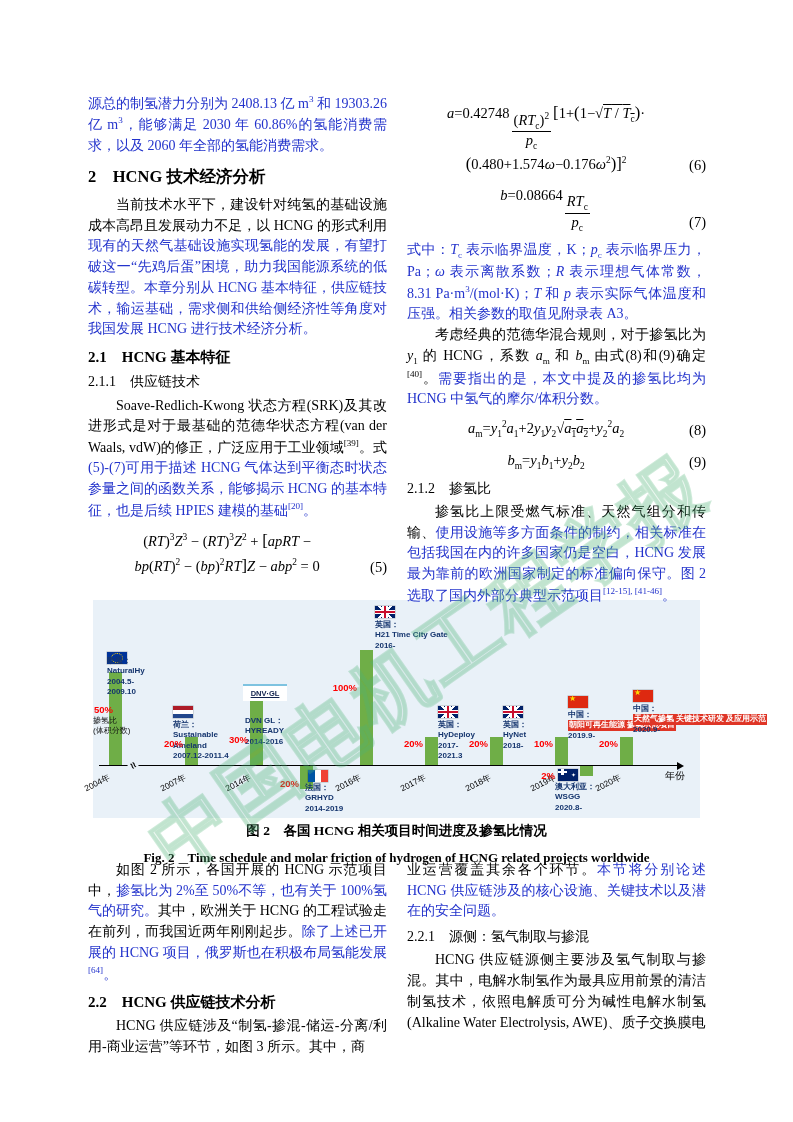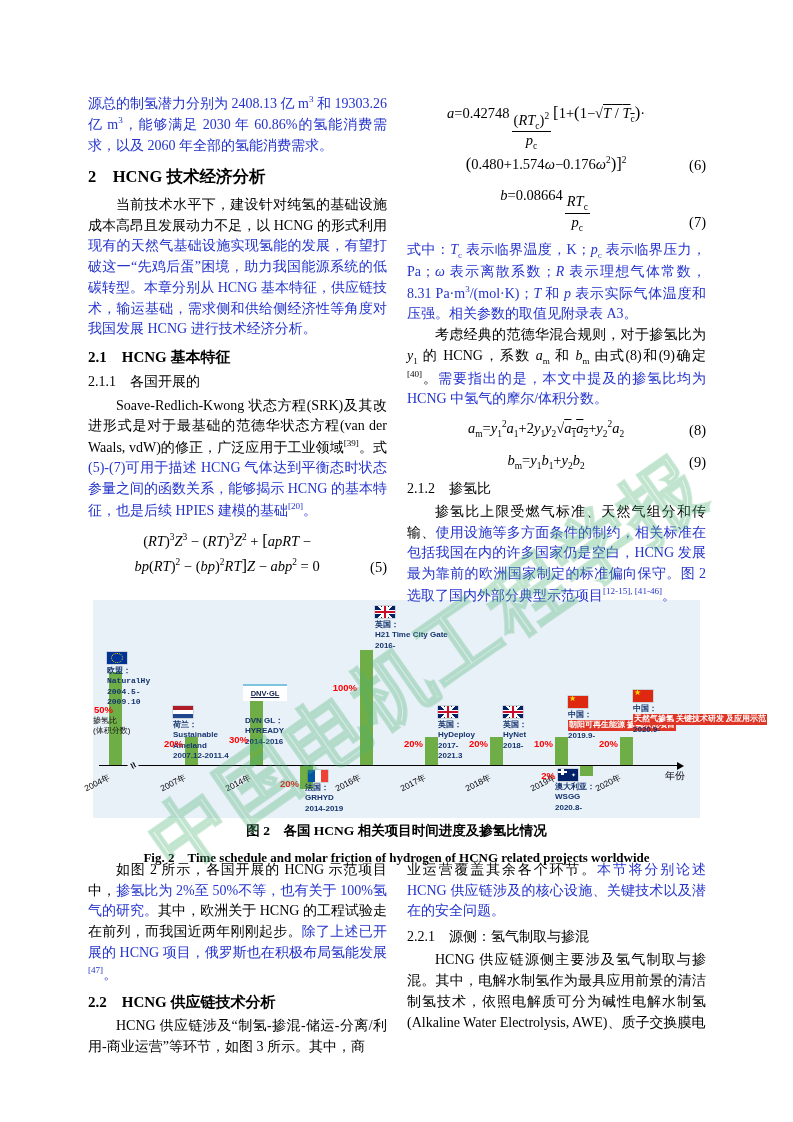--- a/index.html
+++ b/index.html
@@ -76,21 +76,21 @@
 
 <div class="page">
 
   <div class="watermark">中国电机工程学报</div>
 
   <div class="col lt">
     <p class="para noindent"><span class="blue">源总的制氢潜力分别为 2408.13 亿 m</span><sup class="blue">3</sup><span class="blue"> 和 19303.26 亿 m</span><sup class="blue">3</sup><span class="blue">，能够满足 2030 年 60.86%的氢能消费需求，以及 2060 年全部的氢能消费需求。</span></p>
     <h2 class="h-sec">2　HCNG 技术经济分析</h2>
     <p class="para"><span>当前技术水平下，建设针对纯氢的基础设施成本高昂且发展动力不足，以 HCNG 的形式利用</span><span class="blue">现有的天然气基础设施实现氢能的发展，有望打破这一“先鸡后蛋”困境，助力我国能源系统的低碳转型。本章分别从 HCNG 基本特征，供应链技术，输运基础，需求侧和供给侧经济性等角度对我国发展 HCNG 进行技术经济分析。</span></p>
     <h3 class="h-sub">2.1　HCNG 基本特征</h3>
-    <div class="h-sub3">2.1.1　各国开展的</div>
+    <div class="h-sub3">2.1.1　供应链技术</div>
     <p class="para"><span>Soave-Redlich-Kwong 状态方程(SRK)及其改进形式是对于最基础的范德华状态方程(van der Waals, vdW)的修正，广泛应用于工业领域</span><sup>[39]</sup><span>。式</span><span class="blue">(5)-(7)可用于描述 HCNG 气体达到平衡态时状态参量之间的函数关系，能够揭示 HCNG 的基本特征，也是后续 HPIES 建模的基础</span><sup class="blue">[20]</sup><span class="blue">。</span></p>
     <div class="eq">
       <div class="eq-body">
         <div>(<i>RT</i>)<sup>3</sup><i>Z</i><sup>3</sup> − (<i>RT</i>)<sup>3</sup><i>Z</i><sup>2</sup> + <span class="big">[</span><i>apRT</i> −</div>
         <div><i>bp</i>(<i>RT</i>)<sup>2</sup> − (<i>bp</i>)<sup>2</sup><i>RT</i><span class="big">]</span><i>Z</i> − <i>abp</i><sup>2</sup> = 0</div>
       </div>
       <span class="eq-no">(5)</span>
     </div>
   </div>
 
@@ -135,21 +135,21 @@
         <div class="tick" style="left: 58px; top: 172px;">2007年</div>
         <div class="tick" style="left: 123px; top: 172px;">2014年</div>
         <div class="tick" style="left: 233px; top: 172px;">2016年</div>
         <div class="tick" style="left: 298px; top: 172px;">2017年</div>
         <div class="tick" style="left: 363px; top: 172px;">2018年</div>
         <div class="tick" style="left: 428px; top: 172px;">2019年</div>
         <div class="tick" style="left: 493px; top: 172px;">2020年</div>
         <div class="bar" style="left: 16px; width: 13px; height: 93px; top: 72px;"></div>
         <div class="pct" style="left: -6px; top: 104px;">50%</div>
         <div class="flag flag-eu" style="left: 14px; top: 52px;"></div>
-        <div class="plabel" style="left: 14px; top: 66px; font-family: Liberation Mono, monospace;">
+        <div class="plabel" style="left: 14px; top: 56px;">
           <div>欧盟：</div>
           <div>NaturalHy</div>
           <div>2004.5-</div>
           <div>2009.10</div>
         </div>
         <div class="pnote" style="left: 0px; top: 116px;">
           <div>掺氢比</div>
           <div>(体积分数)</div>
         </div>
         <div class="bar" style="left: 92px; width: 13px; height: 28px; top: 137px;"></div>
@@ -217,21 +217,21 @@
           <div>澳大利亚：</div>
           <div>WSGG</div>
           <div>2020.8-</div>
         </div>
       </div>
   </div>
   <div class="cap-cn">图 2　各国 HCNG 相关项目时间进度及掺氢比情况</div>
   <div class="cap-en">Fig. 2　Time schedule and molar friction of hydrogen of HCNG related projects worldwide</div>
 
   <div class="col lb">
-    <p class="para"><span>如图 2 所示，各国开展的 HCNG 示范项目中，</span><span class="blue">掺氢比为 2%至 50%不等，也有关于 100%氢气的研究。</span><span>其中，欧洲关于 HCNG 的工程试验走在前列，而我国近两年刚刚起步。</span><span class="blue">除了上述已开展的 HCNG 项目，俄罗斯也在积极布局氢能发展</span><sup class="blue">[47]</sup><span class="blue">。</span></p>
+    <p class="para"><span>如图 2 所示，各国开展的 HCNG 示范项目中，</span><span class="blue">掺氢比为 2%至 50%不等，也有关于 100%氢气的研究。</span><span>其中，欧洲关于 HCNG 的工程试验走在前列，而我国近两年刚刚起步。</span><span class="blue">除了上述已开展的 HCNG 项目，俄罗斯也在积极布局氢能发展</span><sup class="blue">[64]</sup><span class="blue">。</span></p>
     <h3 class="h-sub">2.2　HCNG 供应链技术分析</h3>
     <p class="para"><span>HCNG 供应链涉及“制氢-掺混-储运-分离/利用-商业运营”等环节，如图 3 所示。其中，商</span></p>
   </div>
 
   <div class="col rb">
     <p class="para noindent"><span>业运营覆盖其余各个环节。</span><span class="blue">本节将分别论述 HCNG 供应链涉及的核心设施、关键技术以及潜在的安全问题。</span></p>
     <div class="h-sub3">2.2.1　源侧：氢气制取与掺混</div>
     <p class="para"><span>HCNG 供应链源侧主要涉及氢气制取与掺混。其中，电解水制氢作为最具应用前景的清洁制氢技术，依照电解质可分为碱性电解水制氢(Alkaline Water Electrolysis, AWE)、质子交换膜电</span></p>
   </div>
 

